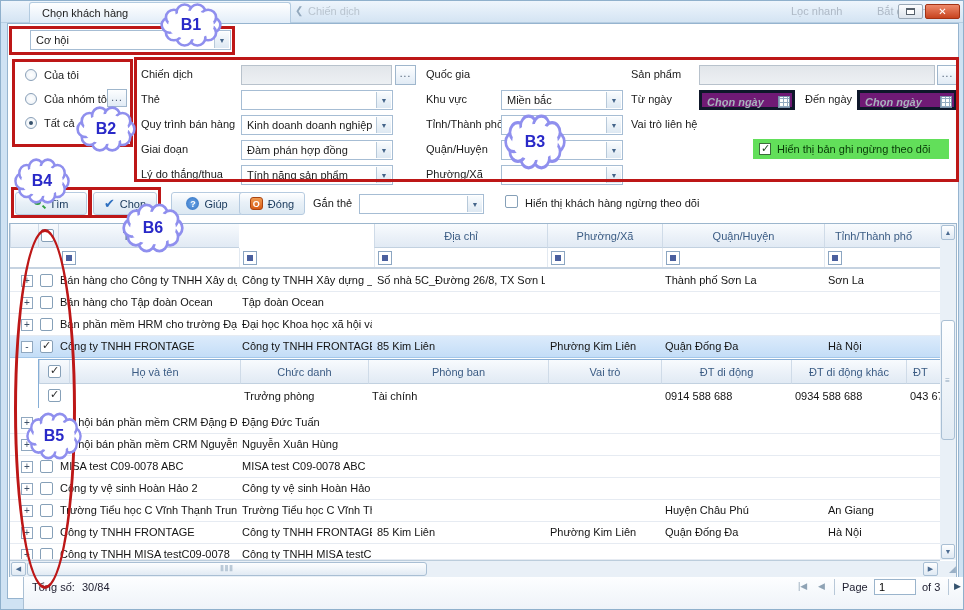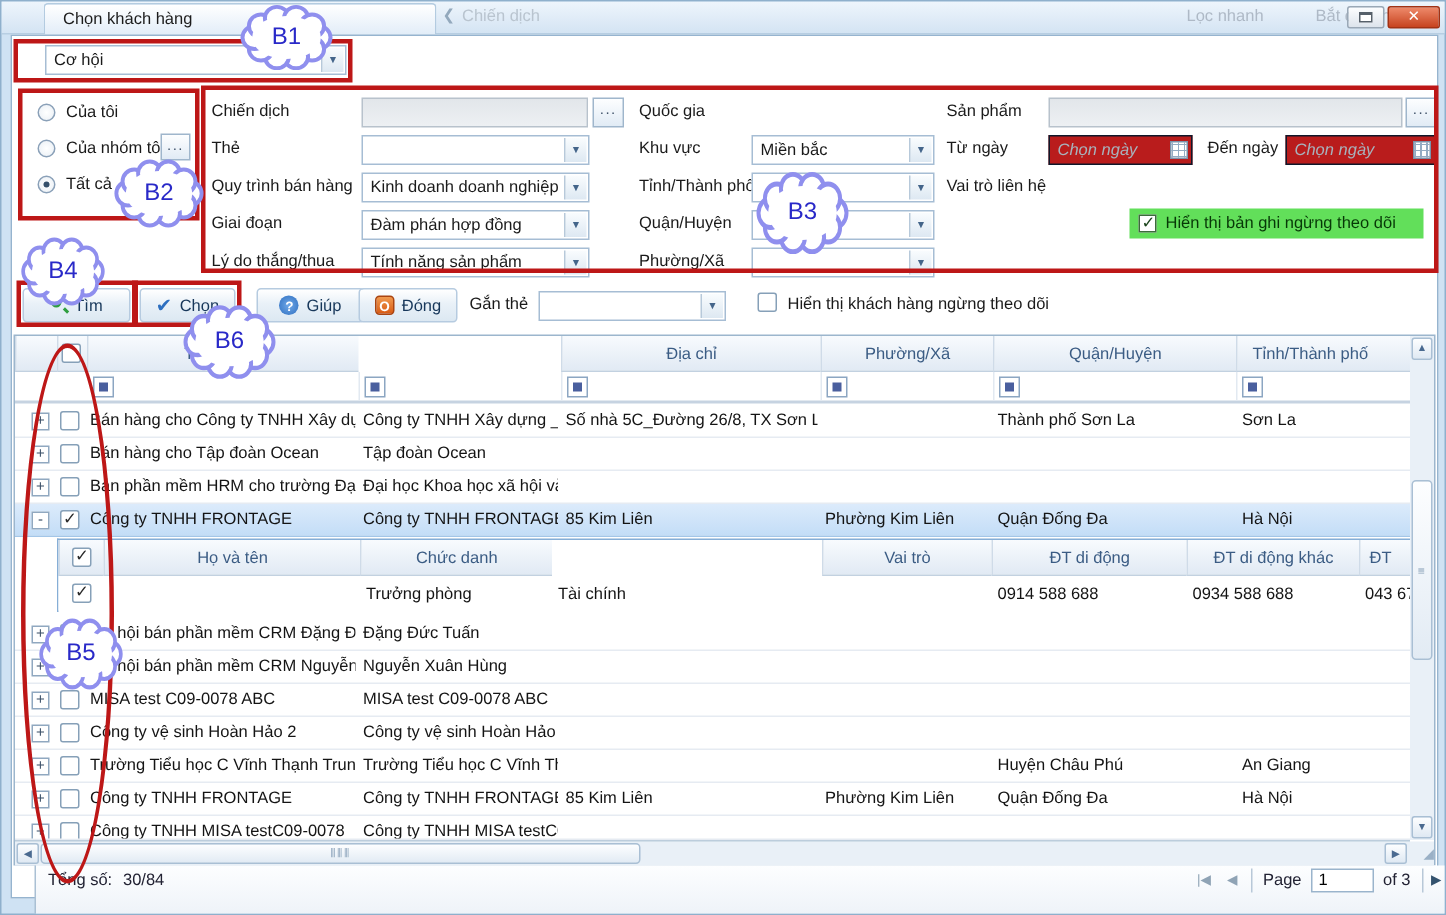--- a/index.html
+++ b/index.html
@@ -18,21 +18,21 @@
   #btn-restore i{display:block;width:9px;height:7px;border:1px solid #56606a;border-top:2px solid #56606a;background:#fff;}
   #btn-close{left:924px;width:35px;background:linear-gradient(#ee8a6b,#c7431f);border:1px solid #a23214;color:#fff;font-size:10px;font-weight:bold;}
   
   #panel{position:absolute;left:6px;top:22px;width:952px;height:576px;background:#ffffff;border:1px solid #96b4cf;}
   
   .combo{position:absolute;height:20px;background:#fff;border:1px solid #a6bdd4;}
   .combo .val{position:absolute;left:5px;top:3px;font-size:11px;color:#1a1a1a;white-space:nowrap;overflow:hidden;right:18px;}
   .combo .arrow{position:absolute;right:1px;top:1px;bottom:1px;width:15px;background:linear-gradient(#f9fcfe,#dde8f2);border-left:1px solid #b7c9da;color:#44658a;font-size:7px;display:flex;align-items:center;justify-content:center;}
   .dinput{position:absolute;height:20px;background:linear-gradient(#e2e6ea,#edf0f3);border:1px solid #b8c2cc;}
   .dots{position:absolute;height:20px;width:21px;background:linear-gradient(#fdfeff,#e1ebf5);border:1px solid #9fb6cc;color:#40536a;font-size:10px;text-align:center;line-height:16px;letter-spacing:1px;}
-  .dateinput{position:absolute;height:20px;background:#b91c1c;border:1px solid #0f172a;}
+  .dateinput{position:absolute;height:20px;background:#701a75;border:3px solid #0f172a;font-weight:bold;}
   .dateinput .ph{position:absolute;left:5px;top:3px;font-size:11px;font-style:italic;color:#a8b2bc;}
   .cal{position:absolute;right:2px;top:3px;width:12px;height:12px;border:1px solid #7a92aa;background-color:#fff;background-image:repeating-linear-gradient(90deg,#93abc2 0 1px,transparent 1px 4px),repeating-linear-gradient(0deg,#93abc2 0 1px,transparent 1px 4px);}
   .flabel{position:absolute;font-size:11px;color:#1a1a1a;white-space:nowrap;}
   .checkbox{position:absolute;width:13px;height:13px;background:#fff;border:1px solid #86a0b8;border-radius:2px;}
   .checkbox.checked::after{content:"✓";position:absolute;left:1px;top:-2px;font-size:11px;font-weight:bold;color:#2a2a2a;}
   .radio{position:absolute;width:12px;height:12px;border:1px solid #8aa0b8;border-radius:50%;background:radial-gradient(#ffffff,#e9eff5);}
   .radio.selected::after{content:"";position:absolute;left:3px;top:3px;width:4px;height:4px;border-radius:50%;background:#35506b;}
   .btn3d{position:absolute;height:23px;border:1px solid #b6cbe0;border-radius:3px;background:linear-gradient(#ffffff,#e9f1f8 45%,#dce8f2);display:flex;align-items:center;justify-content:center;gap:5px;font-size:11px;color:#17375a;}
   .greenbox{position:absolute;background:#62df5a;display:flex;align-items:center;gap:6px;padding-left:6px;font-size:11px;color:#073807;}
   .gcheck{width:12px;height:12px;background:#fff;border:1px solid #3c6b3c;position:relative;}
@@ -57,21 +57,21 @@
   .sb-thumb{position:absolute;background:linear-gradient(#fdfeff,#e2ebf4);border:1px solid #a9bfd4;border-radius:3px;display:flex;align-items:center;justify-content:center;color:#8ba3ba;font-size:8px;letter-spacing:1px;}
   
   #statusbar{position:absolute;left:22px;top:576px;width:948px;height:36px;background:linear-gradient(#fdfeff,#edf2f8);border:1px solid #aac0d4;border-top:none;font-size:11px;color:#223;}
   .pgicon{position:absolute;top:4px;font-size:9px;}
   .pgsep{position:absolute;top:2px;height:16px;width:1px;background:#b8c8d8;}
   
   .ann{position:absolute;pointer-events:none;}
   .ann-rect{border:3px solid #bd1717;}
   .ann-ellipse{border:3px solid #bd1717;border-radius:50%;}
   .cloud svg{position:absolute;left:0;top:0;width:100%;height:100%;}
-  .cloud-label{position:absolute;left:0;top:0;right:0;bottom:0;display:flex;align-items:center;justify-content:center;color:#2929c8;font-weight:normal;font-size:16px;}
+  .cloud-label{position:absolute;left:0;top:0;right:0;bottom:0;display:flex;align-items:center;justify-content:center;color:#2929c8;font-weight:bold;font-size:16px;}
 </style>
 </head>
 <body>
 
 <div id="root">
 
   <div id="tabbar">
     <div class="tab-active">
       <span>Chọn khách hàng</span>
     </div>
@@ -270,20 +270,23 @@
     </div>
 
     <div id="subgrid">
       <div class="shdr" style="left:0;width:30px;"></div>
       <span class="checkbox checked" style="left:9px;top:5px;"></span>
       <div class="shdr" style="left:30px;width:171px;">
           <span>Họ và tên</span>
         </div>
       <div class="shdr" style="left:201px;width:128px;">
           <span>Chức danh</span>
+        </div>
+      <div class="shdr" style="left:329px;width:180px;">
+          <span>Phòng ban</span>
         </div>
       <div class="shdr" style="left:509px;width:113px;">
           <span>Vai trò</span>
         </div>
       <div class="shdr" style="left:622px;width:130px;">
           <span>ĐT di động</span>
         </div>
       <div class="shdr" style="left:752px;width:115px;">
           <span>ĐT di động khác</span>
         </div>

